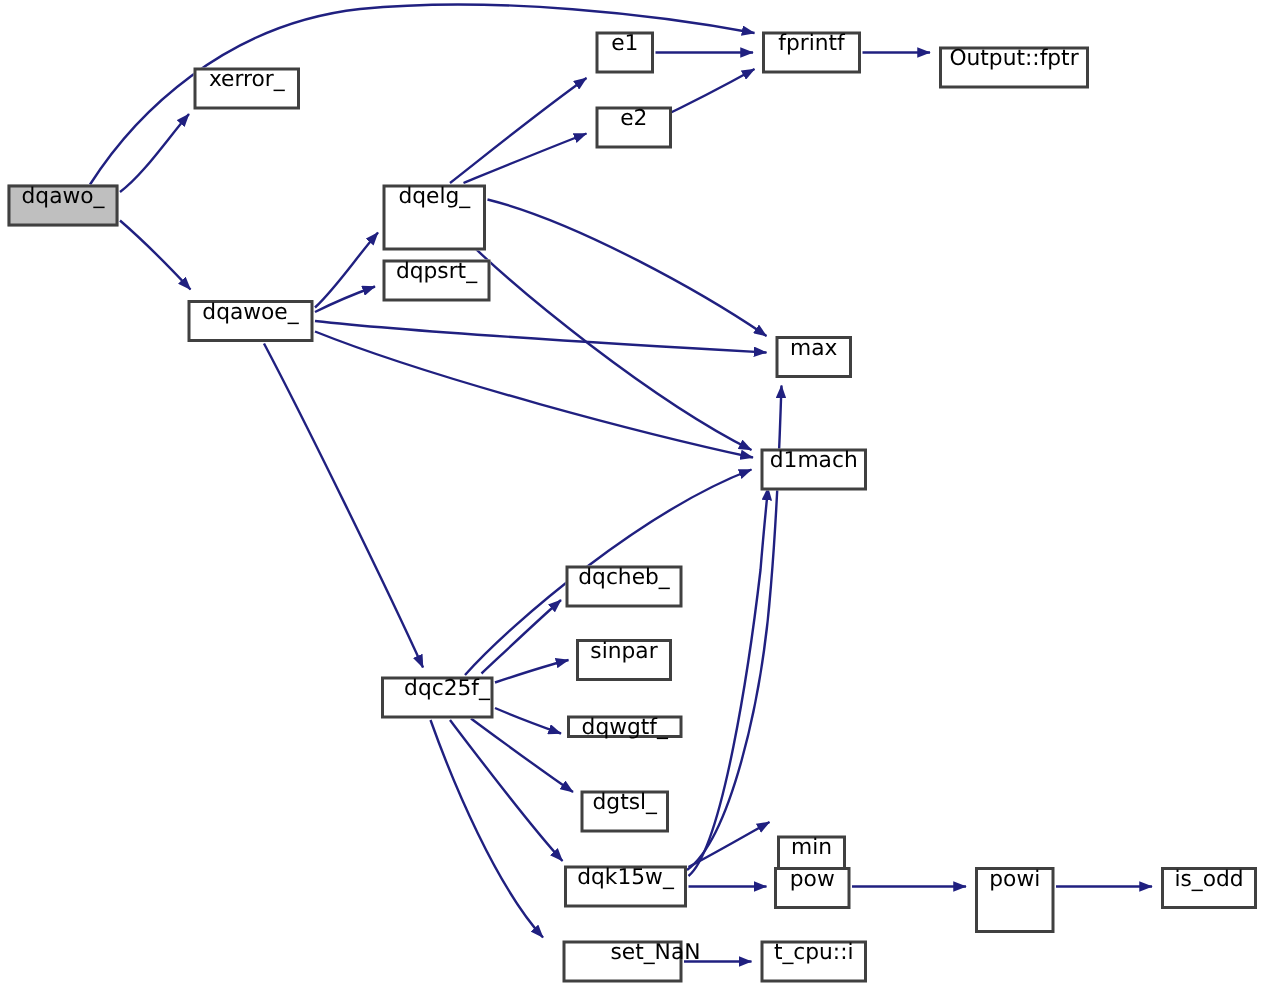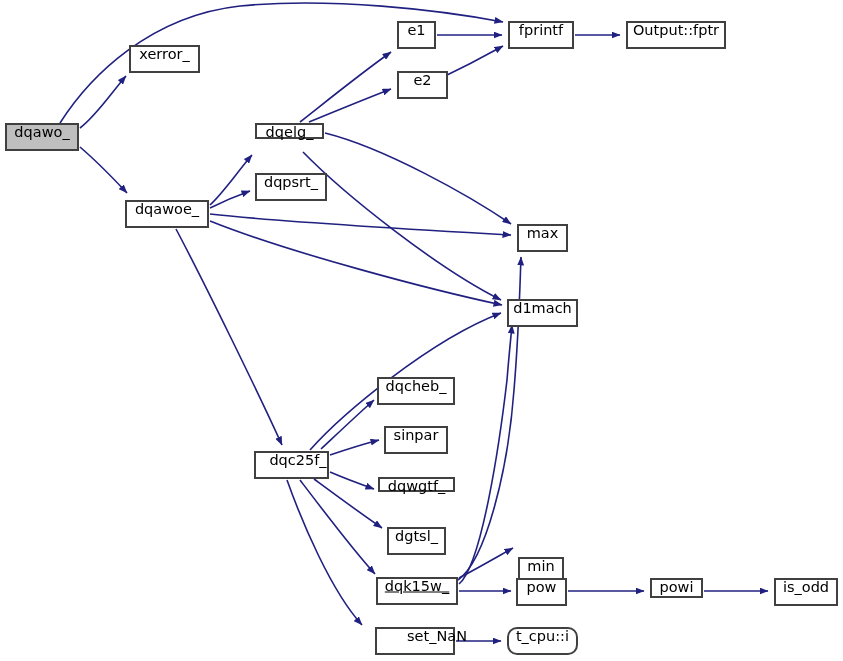--- a/index.html
+++ b/index.html
@@ -89,36 +89,36 @@
   <div id="node-layer">
       <div class="node current" style="left: 5px; top: 123px; width: 74px; height: 28px;">
         <span class="node-label">dqawo_</span>
       </div>
       <div class="node" style="left: 129px; top: 45px; width: 71px; height: 28px;">
         <span class="node-label">xerror_</span>
       </div>
       <div class="node" style="left: 125px; top: 200px; width: 84px; height: 28px;">
         <span class="node-label">dqawoe_</span>
       </div>
-      <div class="node" style="left: 255px; top: 123px; width: 69px; height: 16px;">
+      <div class="node" style="left: 255px; top: 123px; width: 69px; height: 44px;">
         <span class="node-label">dqelg_</span>
       </div>
       <div class="node" style="left: 255px; top: 173px; width: 72px; height: 28px;">
         <span class="node-label">dqpsrt_</span>
       </div>
       <div class="node" style="left: 397px; top: 21px; width: 39px; height: 28px;">
         <span class="node-label">e1</span>
       </div>
       <div class="node" style="left: 397px; top: 71px; width: 51px; height: 28px;">
         <span class="node-label">e2</span>
       </div>
       <div class="node" style="left: 508px; top: 21px; width: 66px; height: 28px;">
         <span class="node-label">fprintf</span>
       </div>
-      <div class="node" style="left: 626px; top: 21px; width: 100px; height: 28px;">
+      <div class="node" style="left: 626px; top: 31px; width: 100px; height: 28px;">
         <span class="node-label">Output::fptr</span>
       </div>
       <div class="node" style="left: 517px; top: 224px; width: 51px; height: 28px;">
         <span class="node-label">max</span>
       </div>
       <div class="node" style="left: 507px; top: 299px; width: 71px; height: 28px;">
         <span class="node-label">d1mach</span>
       </div>
       <div class="node" style="left: 254px; top: 451px; width: 75px; height: 28px; padding-left: 13px;">
         <span class="node-label">dqc25f_</span>
@@ -128,35 +128,35 @@
       </div>
       <div class="node" style="left: 384px; top: 426px; width: 64px; height: 28px;">
         <span class="node-label">sinpar</span>
       </div>
       <div class="node" style="left: 378px; top: 477px; width: 77px; height: 15px;">
         <span class="node-label">dqwgtf_</span>
       </div>
       <div class="node" style="left: 387px; top: 527px; width: 59px; height: 28px;">
         <span class="node-label">dgtsl_</span>
       </div>
-      <div class="node" style="left: 376px; top: 577px; width: 82px; height: 28px; text-decoration: underline;">
+      <div class="node" style="left: 376px; top: 577px; width: 82px; height: 28px;">
         <span class="node-label">dqk15w_</span>
       </div>
       <div class="node" style="left: 375px; top: 627px; width: 80px; height: 28px; padding-left: 44px;">
         <span class="node-label">set_NaN</span>
       </div>
       <div class="node" style="left: 518px; top: 528px; width: 46px; height: 28px; margin-top: 29px;">
         <span class="node-label">min</span>
       </div>
       <div class="node" style="left: 516px; top: 578px; width: 51px; height: 28px;">
         <span class="node-label">pow</span>
       </div>
-      <div class="node" style="left: 650px; top: 578px; width: 53px; height: 20px;">
+      <div class="node" style="left: 650px; top: 578px; width: 53px; height: 44px;">
         <span class="node-label">powi</span>
       </div>
       <div class="node" style="left: 774px; top: 578px; width: 64px; height: 28px;">
         <span class="node-label">is_odd</span>
       </div>
-      <div class="node" style="left: 507px; top: 627px; width: 71px; height: 28px; border-radius: 10px;">
+      <div class="node" style="left: 507px; top: 627px; width: 71px; height: 28px;">
         <span class="node-label">t_cpu::i</span>
       </div>
     </div>
 </div>
 
 </body></html>

